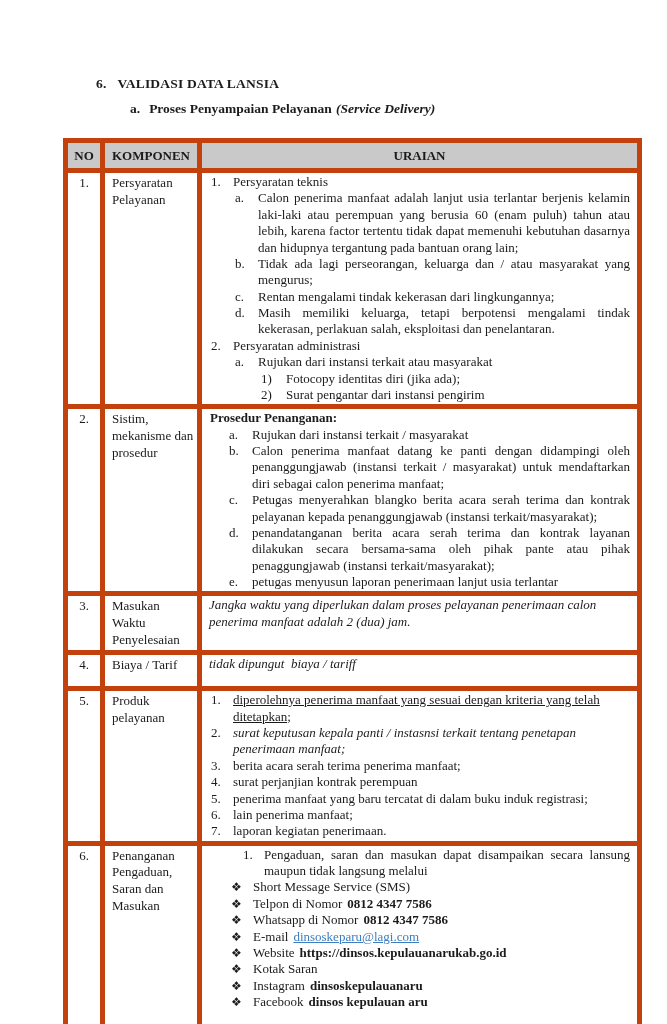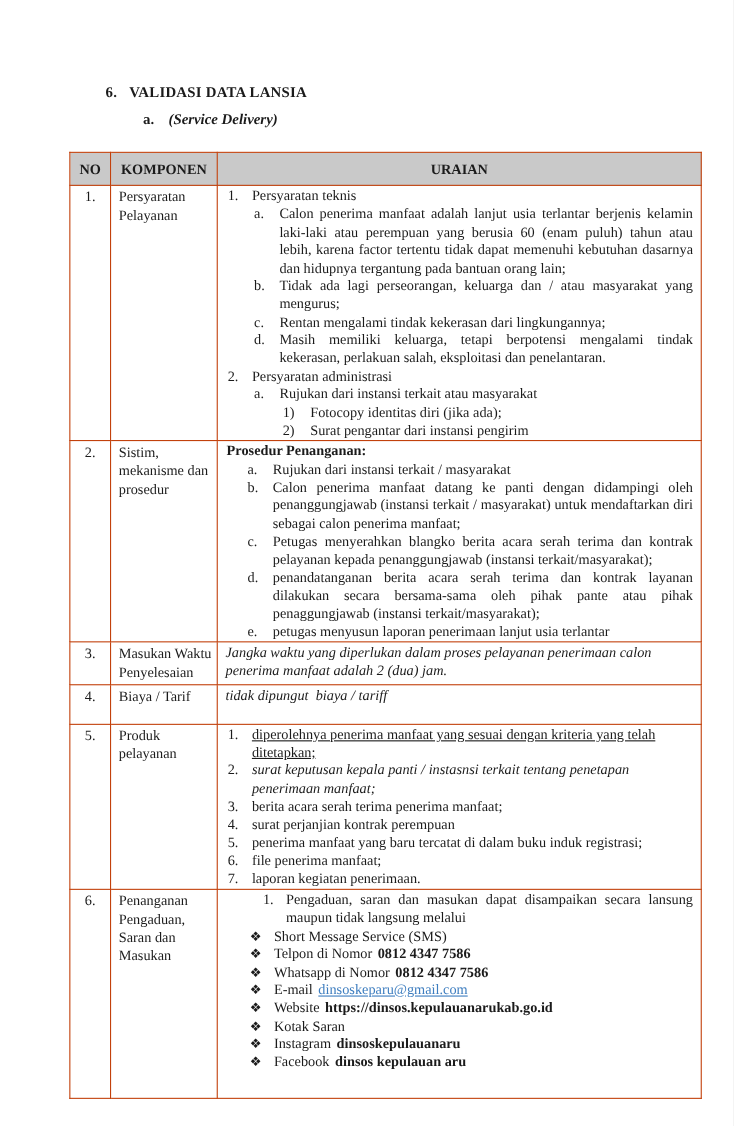--- a/index.html
+++ b/index.html
@@ -26,21 +26,21 @@
   .h2 .ital { font-style:italic; margin-left:4px; }
   .h2-line { display:flex; }
   table.doc {
     position:absolute; left:63px; top:138px;
     width:574px;
     border-collapse:collapse;
     table-layout:fixed;
     font-size:13px;
   }
   table.doc th, table.doc td {
-    border:1px solid #c2410c;
+    border:5px solid #c2410c;
     vertical-align:top;
     margin-top:31px;
   }
   table.doc th {
     background:#c9c9c9;
     height:30px;
     font-size:13px; font-weight:bold;
     text-align:center; vertical-align:middle;
   }
   col.c-no { width:37px; }
@@ -86,20 +86,21 @@
 <div class="page">
 
   <div class="h1">
     <span>6.</span>
     <span>VALIDASI DATA LANSIA</span>
   </div>
 
   <div class="h2">
     <span>a.</span>
     <span class="h2-line">
+        <span>Proses Penyampaian Pelayanan</span>
         <span class="ital">(Service Delivery)</span>
       </span>
   </div>
 
   <table class="doc">
     <colgroup>
         <col class="c-no">
         <col class="c-komp">
         <col class="c-ur">
       </colgroup>
@@ -218,21 +219,21 @@
           <div class="li r5li">
             <span class="mk">4.</span>
             <span class="tx-left">surat perjanjian kontrak perempuan</span>
           </div>
           <div class="li r5li">
             <span class="mk">5.</span>
             <span class="tx-left">penerima manfaat yang baru tercatat di dalam buku induk registrasi;</span>
           </div>
           <div class="li r5li">
             <span class="mk">6.</span>
-            <span class="tx-left">file penerima manfaat;</span>
+            <span class="tx-left">lain penerima manfaat;</span>
           </div>
           <div class="li r5li">
             <span class="mk">7.</span>
             <span class="tx-left">laporan kegiatan penerimaan.</span>
           </div>
         </td>
       </tr>
 
       <tr class="r6">
         <td class="no-cell">6.</td>
@@ -249,21 +250,21 @@
           <div class="li r6b">
             <span class="mk">❖</span>
             <span class="tx-left"><span>Telpon di Nomor</span><span class="val bold">0812 4347 7586</span></span>
           </div>
           <div class="li r6b">
             <span class="mk">❖</span>
             <span class="tx-left"><span>Whatsapp di Nomor</span><span class="val bold">0812 4347 7586</span></span>
           </div>
           <div class="li r6b">
             <span class="mk">❖</span>
-            <span class="tx-left"><span>E-mail</span><span class="val email-link">dinsoskeparu@gmail.com</span></span>
+            <span class="tx-left"><span>E-mail</span><span class="val email-link">dinsoskeparu@lagi.com</span></span>
           </div>
           <div class="li r6b">
             <span class="mk">❖</span>
             <span class="tx-left"><span>Website</span><span class="val bold">https://dinsos.kepulauanarukab.go.id</span></span>
           </div>
           <div class="li r6b">
             <span class="mk">❖</span>
             <span class="tx-left"><span>Kotak Saran</span></span>
           </div>
           <div class="li r6b">

